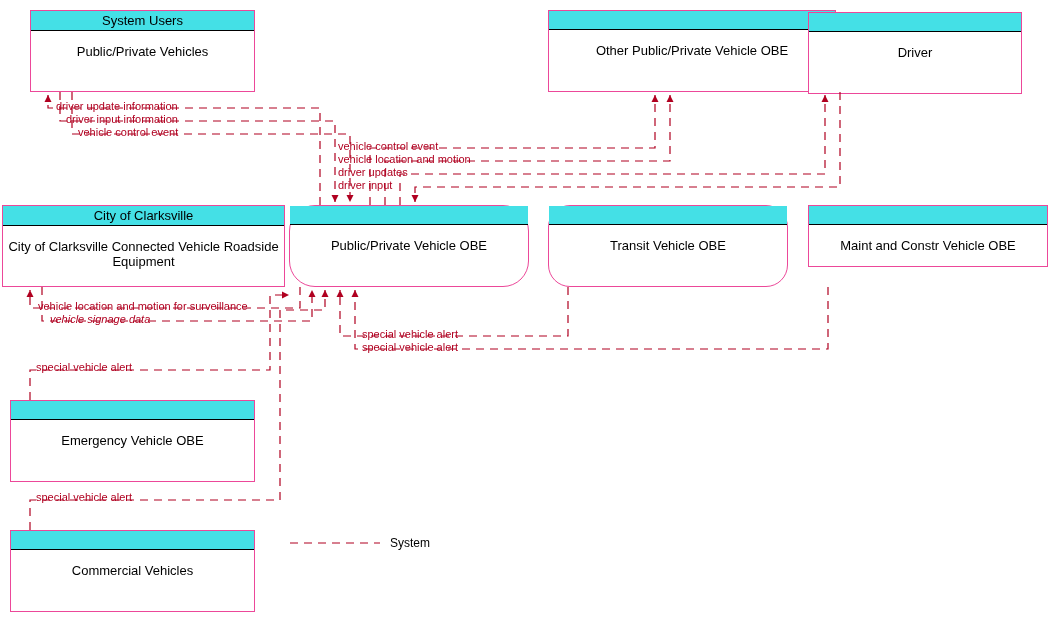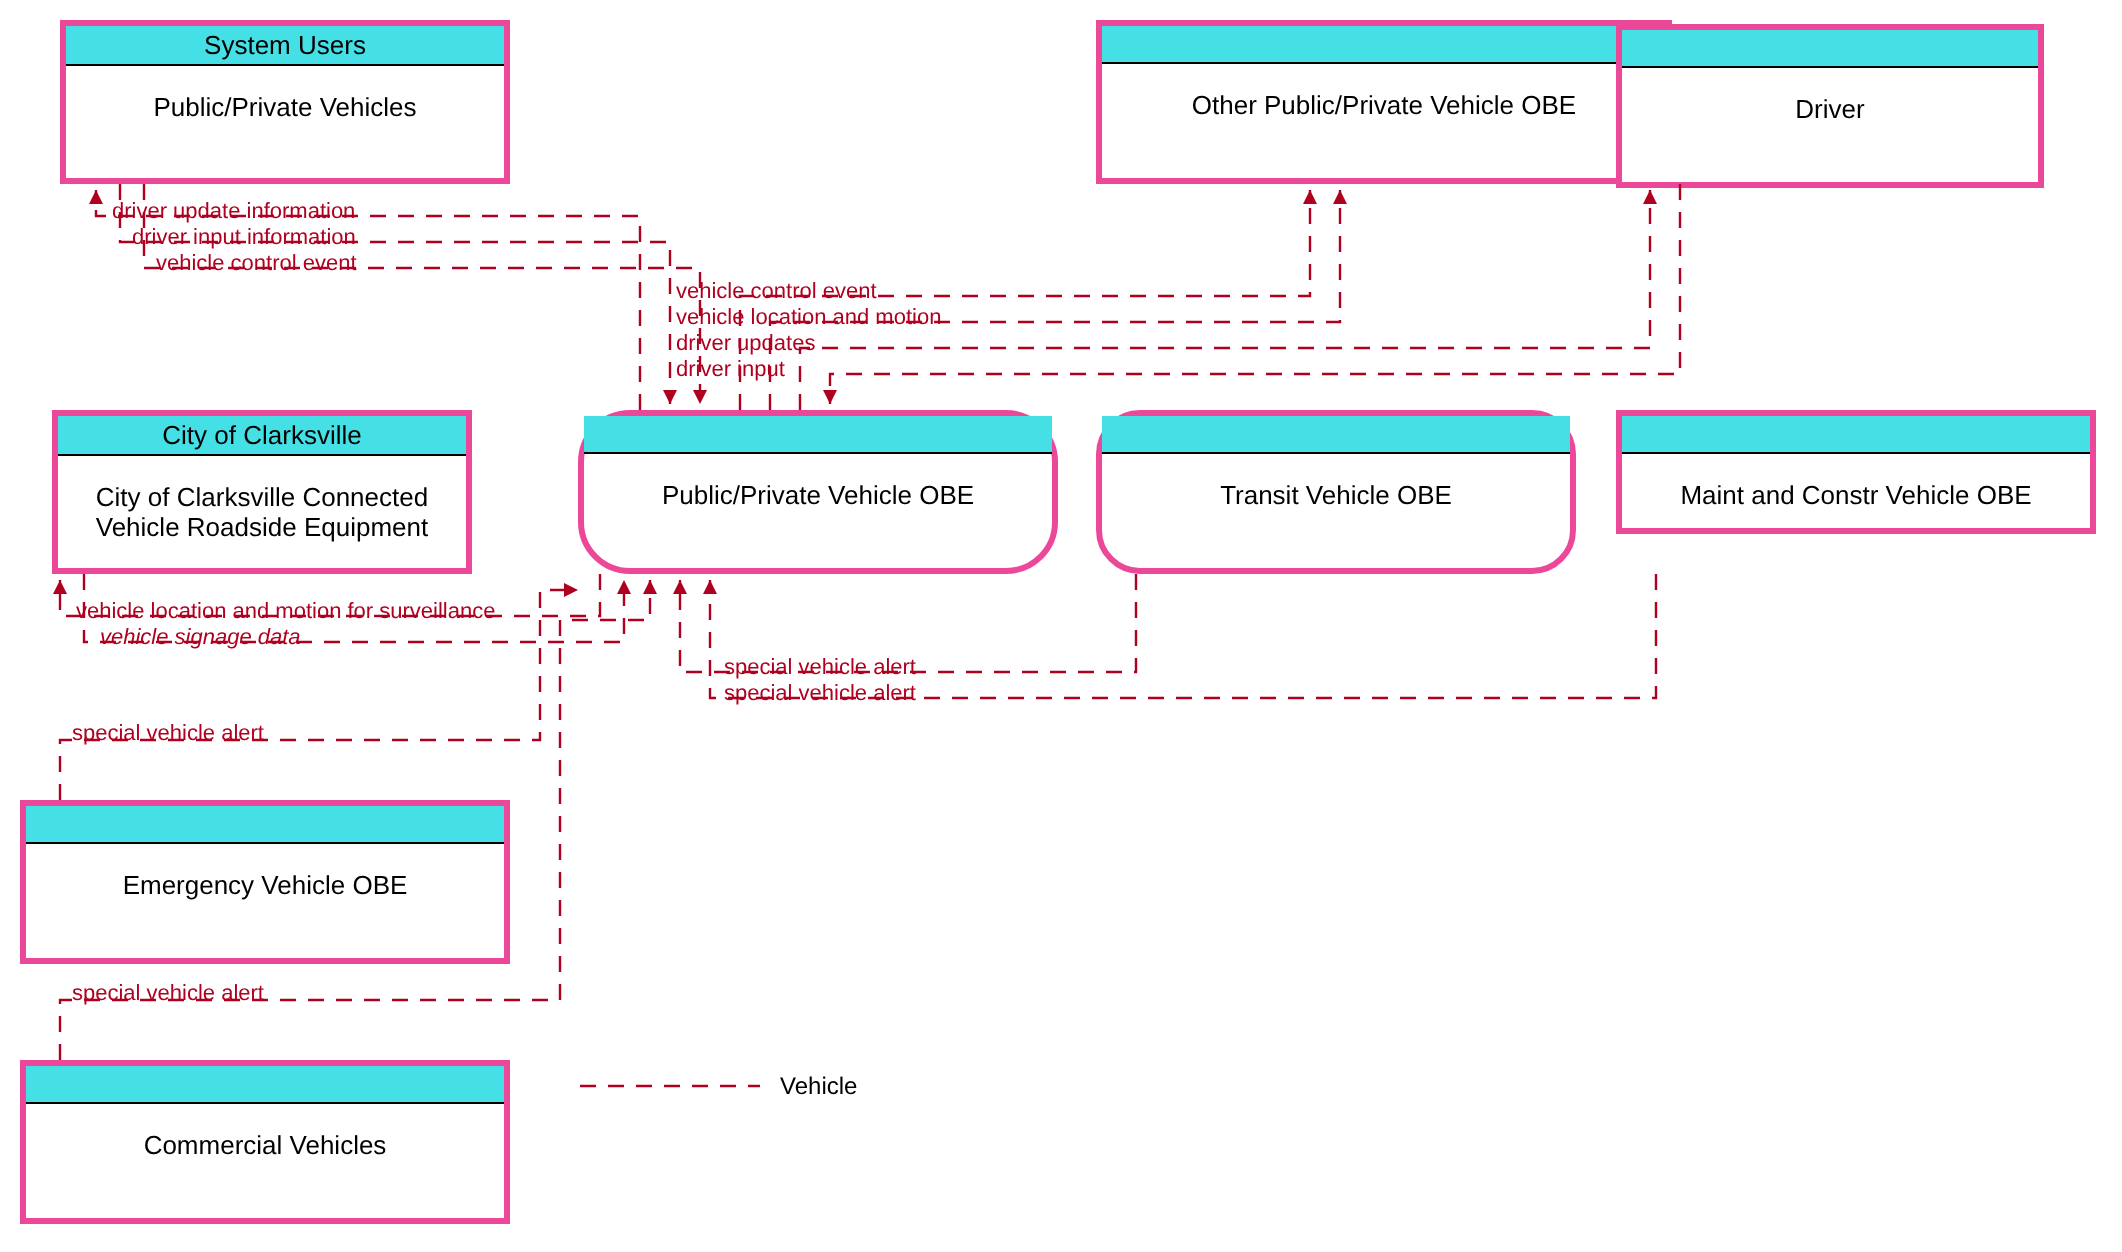--- a/index.html
+++ b/index.html
@@ -6,21 +6,21 @@
     margin: 0;
     padding: 0;
     background: #ffffff;
     font-family: Arial, sans-serif;
     position: relative;
     width: 1061px;
     height: 626px;
   }
   .node {
     position: absolute;
-    border: 3px solid #ec4899;
+    border: 1px solid #ec4899;
     background: #fff;
     box-sizing: border-box;
   }
   .node-header {
     background: #44e0e6;
     text-align: center;
     font-size: 13px;
     padding: 2px 4px;
     border-bottom: 1px solid #000;
   }
@@ -60,21 +60,21 @@
 <div class="node" style="left:548px; top:10px; width:288px; height:82px;">
   <div class="node-header" style="height:14px;"></div>
   <div class="node-body">Other Public/Private Vehicle OBE</div>
 </div>
 
 <div class="node" style="left:808px; top:12px; width:214px; height:82px;">
   <div class="node-header" style="height:14px;"></div>
   <div class="node-body">Driver</div>
 </div>
 
-<div class="node" style="left:26px; top:205px; width:210px; height:82px;">
+<div class="node" style="left:2px; top:205px; width:283px; height:82px;">
   <div class="node-header">City of Clarksville</div>
   <div class="node-body">City of Clarksville Connected Vehicle Roadside Equipment</div>
 </div>
 
 <div class="node" style="left:289px; top:205px; width:240px; height:82px;border-radius:26px;">
   <div class="node-header" style="height:14px;"></div>
   <div class="node-body">Public/Private Vehicle OBE</div>
 </div>
 
 <div class="node" style="left:548px; top:205px; width:240px; height:82px;border-radius:22px;">
@@ -142,13 +142,13 @@
 <div class="flow-label" style="left:338px; top:179px;">driver input</div>
 
 <div class="flow-label" style="left:38px; top:300px;">vehicle location and motion for surveillance</div>
 <div class="flow-label" style="left:50px; top:313px;font-style:italic;">vehicle signage data</div>
 
 <div class="flow-label" style="left:362px; top:328px;">special vehicle alert</div>
 <div class="flow-label" style="left:362px; top:341px;">special vehicle alert</div>
 <div class="flow-label" style="left:36px; top:361px;">special vehicle alert</div>
 <div class="flow-label" style="left:36px; top:491px;">special vehicle alert</div>
 
-<div class="legend-label" style="left:390px; top:536px;">Vehicle</div>
+<div class="legend-label" style="left:390px; top:536px;">System</div>
 
 </body></html>

